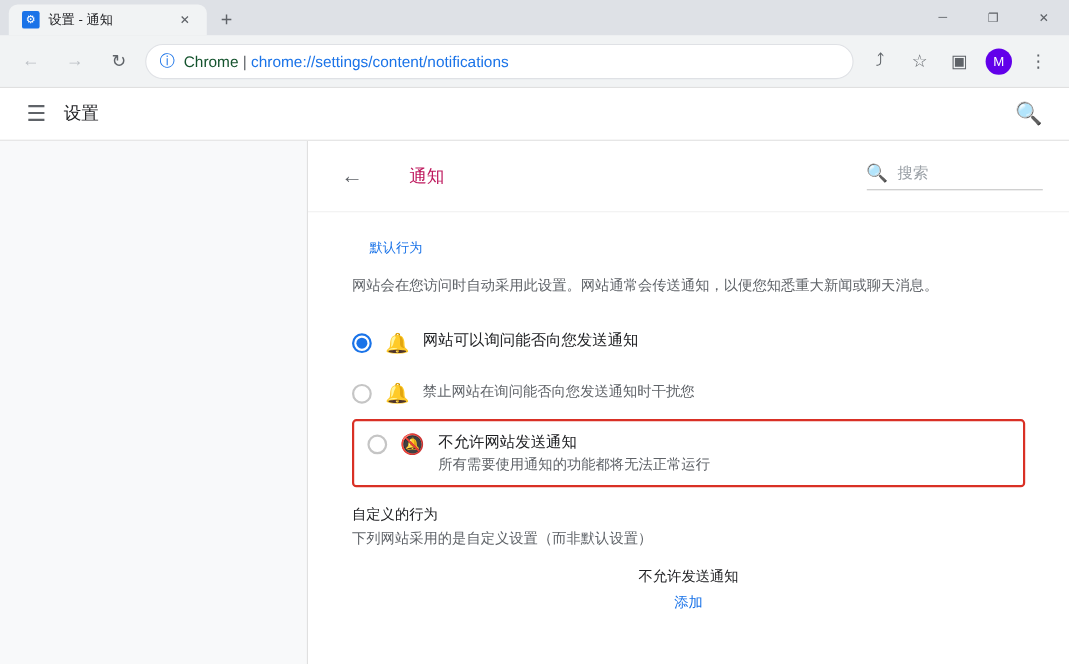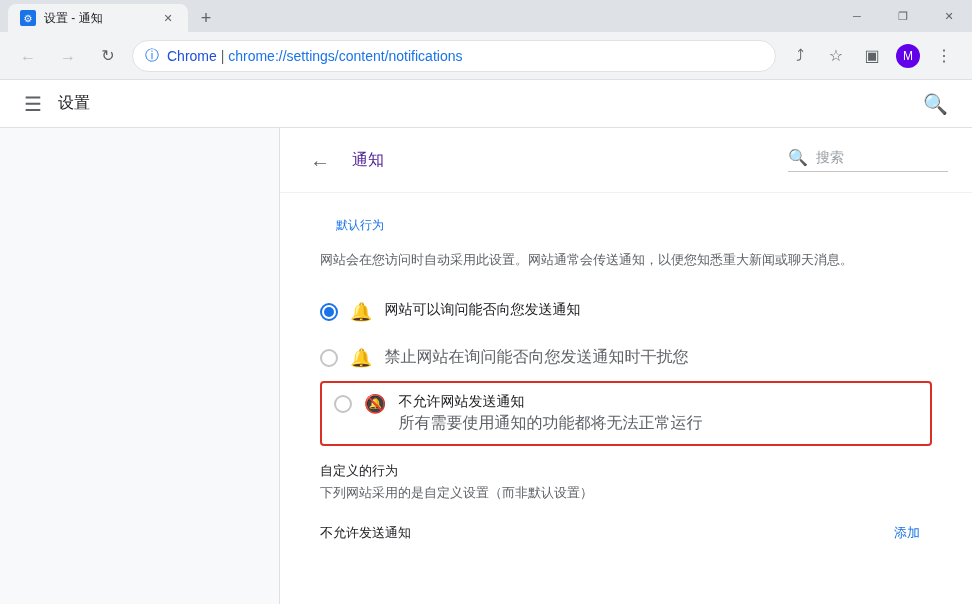--- a/index.html
+++ b/index.html
@@ -125,21 +125,21 @@
     }
     .address-icon {
       color: #1a73e8;
       font-size: 14px;
     }
     .address-text {
       flex: 1;
       font-size: 14px;
       color: #202124;
     }
-    .address-text .brand { color: #1d4ed8; font-weight: normal; }
+    .address-text .brand { color: #14532d; font-weight: normal; }
     .address-text .path { color: #1a73e8; text-decoration: none; }
     .toolbar-actions {
       display: flex;
       align-items: center;
       gap: 4px;
     }
 
     
     .settings-page {
       display: flex;
@@ -211,21 +211,22 @@
       cursor: pointer;
       width: 32px;
       height: 32px;
       display: flex;
       align-items: center;
       justify-content: center;
       border-radius: 50%;
     }
     .notifications-title {
       font-size: 16px;
-      color: #4c1d95;
+      color: #be185d;
+      margin-left: 20px;
     }
     .search-field {
       margin-left: auto;
       display: flex;
       align-items: center;
       gap: 8px;
       border-bottom: 1px solid #c5c5c5;
       padding-bottom: 4px;
       min-width: 160px;
     }
@@ -289,21 +290,21 @@
     }
     .radio-icon.muted { color: #9aa0a6; }
 
     .radio-text { flex: 1; }
     .radio-main {
       font-size: 14px;
       color: #202124;
       margin-bottom: 2px;
     }
     .radio-sub {
-      font-size: 16px;
+      font-size: 13px;
       color: #5f6368;
     }
 
     .option-highlighted {
       border: 2px solid #d93025;
       border-radius: 4px;
       padding: 10px 12px;
       margin-bottom: 8px;
     }
 
@@ -317,20 +318,21 @@
       font-size: 13px;
       color: #5f6368;
       margin-bottom: 16px;
     }
 
     .block-header {
       display: flex;
       align-items: center;
       justify-content: space-between;
       margin-top: 12px;
+      flex-direction: column;
     }
     .block-label {
       font-size: 13px;
       color: #202124;
     }
     .add-btn {
       background: none;
       border: none;
       color: #1a73e8;
       font-size: 13px;

